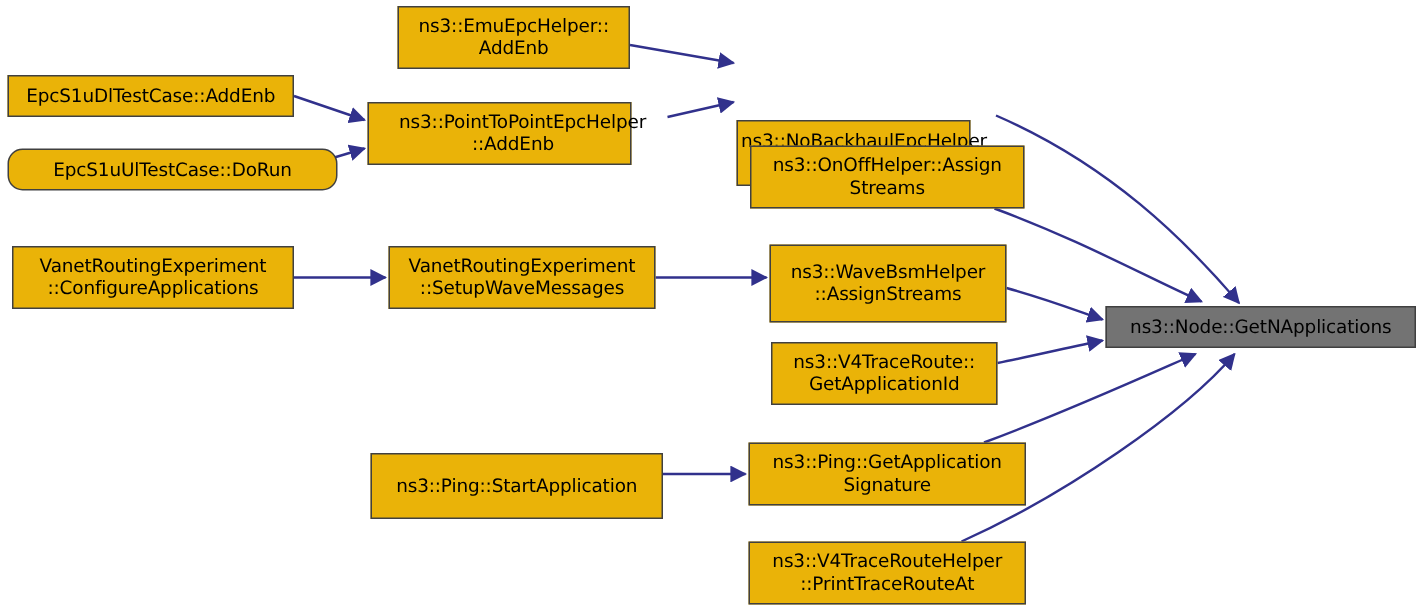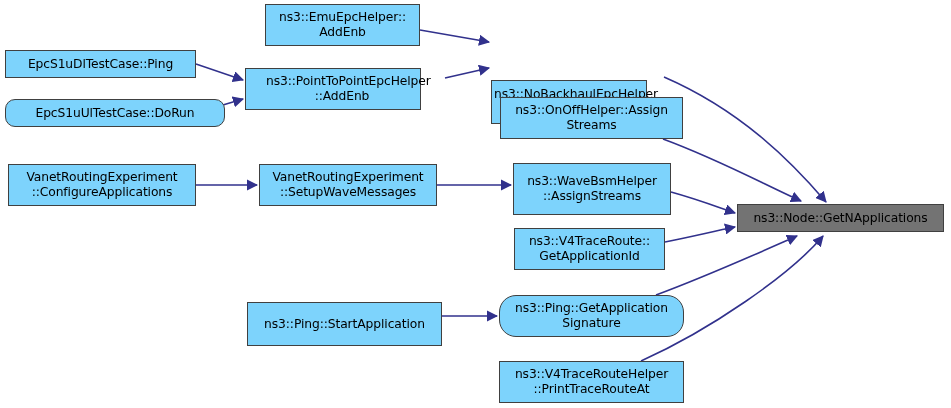--- a/index.html
+++ b/index.html
@@ -20,21 +20,21 @@
     left: 0;
     top: 0;
     width: 951px;
     height: 408px;
     pointer-events: none;
   }
   .node {
     position: absolute;
     box-sizing: border-box;
     border: 1px solid #404040;
-    background: #7dd3fc;
+    background: #eab308;
     display: flex;
     align-items: center;
     justify-content: center;
     text-align: center;
     color: #000000;
     font-size: 12.3px;
     line-height: 14.6px;
     letter-spacing: -0.1px;
     white-space: pre-line;
     z-index: 2;
@@ -71,39 +71,39 @@
         <path d="M664,77 C740,110 790,160 826,202" marker-end="url(#arrowhead)"></path>
         <path d="M663,139 C720,160 765,185 801,201" marker-end="url(#arrowhead)"></path>
         <path d="M671,192 C700,200 720,208 735,213" marker-end="url(#arrowhead)"></path>
         <path d="M665,242 C690,237 715,231 735,227" marker-end="url(#arrowhead)"></path>
         <path d="M656,295 C710,275 765,250 797,236" marker-end="url(#arrowhead)"></path>
         <path d="M641,361 C710,330 790,275 823,236" marker-end="url(#arrowhead)"></path>
       </g>
   </svg>
 
   <div id="nodes">
-      <div class="node" style="left: 5px; top: 50px; width: 191px; height: 28px;"><span class="node-label">EpcS1uDlTestCase::Ping</span></div>
+      <div class="node" style="left: 5px; top: 50px; width: 191px; height: 28px;"><span class="node-label">EpcS1uDlTestCase::AddEnb</span></div>
       <div class="node" style="left: 5px; top: 99px; width: 220px; height: 28px; border-radius: 10px;"><span class="node-label">EpcS1uUlTestCase::DoRun</span></div>
       <div class="node" style="left: 8px; top: 164px; width: 188px; height: 42px;"><span class="node-label">VanetRoutingExperiment
 ::ConfigureApplications</span></div>
       <div class="node" style="left: 247px; top: 302px; width: 195px; height: 44px;"><span class="node-label">ns3::Ping::StartApplication</span></div>
       <div class="node" style="left: 265px; top: 4px; width: 155px; height: 42px;"><span class="node-label">ns3::EmuEpcHelper::
 AddEnb</span></div>
       <div class="node" style="left: 245px; top: 68px; width: 176px; height: 42px; padding-left: 18px;"><span class="node-label">ns3::PointToPointEpcHelper
 ::AddEnb</span></div>
       <div class="node" style="left: 259px; top: 164px; width: 178px; height: 42px;"><span class="node-label">VanetRoutingExperiment
 ::SetupWaveMessages</span></div>
       <div class="node" style="left: 491px; top: 33px; width: 156px; height: 44px; margin-top: 47px;"><span class="node-label">ns3::NoBackhaulEpcHelper
 ::AddEnb</span></div>
       <div class="node" style="left: 500px; top: 97px; width: 183px; height: 42px;"><span class="node-label">ns3::OnOffHelper::Assign
 Streams</span></div>
       <div class="node" style="left: 513px; top: 163px; width: 158px; height: 52px;"><span class="node-label">ns3::WaveBsmHelper
 ::AssignStreams</span></div>
       <div class="node" style="left: 514px; top: 228px; width: 151px; height: 42px;"><span class="node-label">ns3::V4TraceRoute::
 GetApplicationId</span></div>
-      <div class="node" style="left: 499px; top: 295px; width: 185px; height: 42px; border-radius: 17px;"><span class="node-label">ns3::Ping::GetApplication
+      <div class="node" style="left: 499px; top: 295px; width: 185px; height: 42px;"><span class="node-label">ns3::Ping::GetApplication
 Signature</span></div>
       <div class="node" style="left: 499px; top: 361px; width: 185px; height: 42px;"><span class="node-label">ns3::V4TraceRouteHelper
 ::PrintTraceRouteAt</span></div>
       <div class="node highlight" style="left: 737px; top: 204px; width: 207px; height: 28px;"><span class="node-label">ns3::Node::GetNApplications</span></div>
     </div>
 
 </div>
 
 </body></html>

